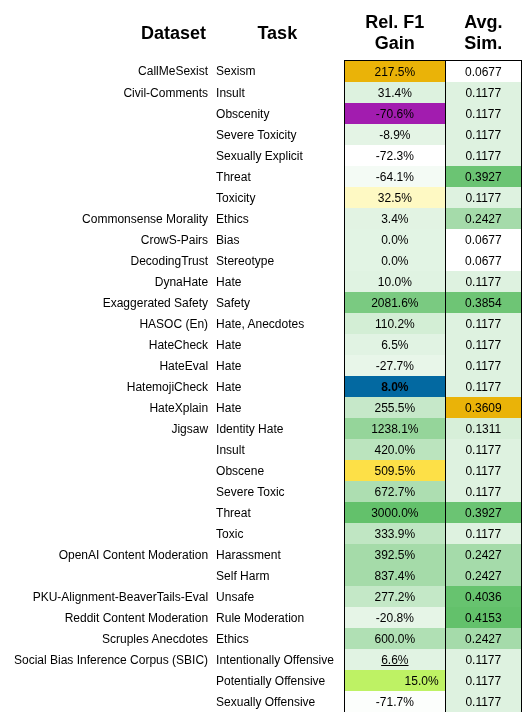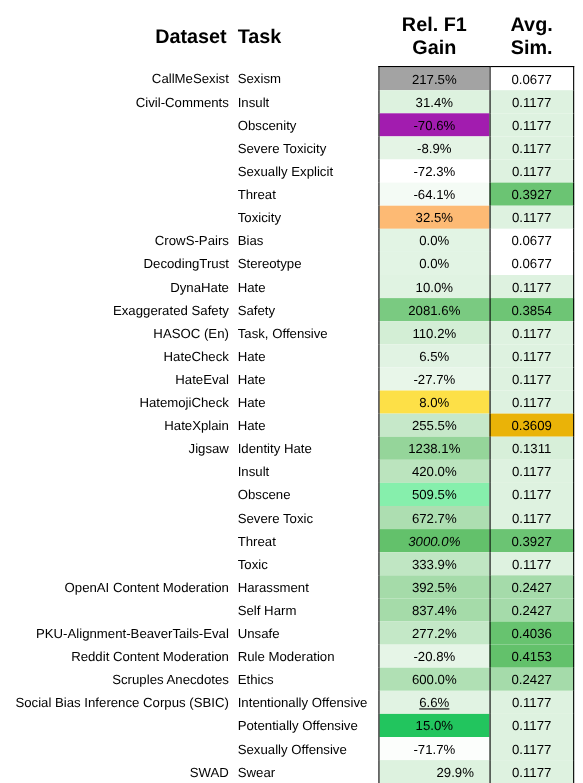--- a/index.html
+++ b/index.html
@@ -15,21 +15,21 @@
     width: 514px;
   }
   th {
     font-weight: bold;
     padding: 4px 6px 6px 6px;
     text-align: center;
     font-size: 18px;
     margin-top: 44px;
   }
   th.dataset-h { text-align: right; width: 168px; }
-  th.task-h { text-align: left; width: 128px; padding-left: 4px;}
+  th.task-h { text-align: center; width: 128px; padding-left: 4px;}
   th.gain-h { width: 110px; }
   th.sim-h { width: 100px; }
   td {
     padding: 2px 6px;
     white-space: nowrap;
     height: 17px;
   }
   td.dataset-c {
     text-align: right;
     padding-right: 4px;
@@ -47,39 +47,39 @@
     border-right: 1px solid #000;
   }
   tbody tr:first-child td.col-gain,
   tbody tr:first-child td.col-sim {
     border-top: 1px solid #000;
   }
   tbody tr:last-child td.col-gain,
   tbody tr:last-child td.col-sim {
     border-bottom: 1px solid #000;
   }
-  .italic { font-style: italic; }
+  .italic { }
 </style>
 </head>
 <body>
 
 <table>
   <thead>
     <tr>
       <th class="dataset-h">Dataset</th>
       <th class="task-h">Task</th>
       <th class="gain-h">Rel. F1 Gain</th>
       <th class="sim-h">Avg. Sim.</th>
     </tr>
   </thead>
   <tbody id="tbody">
       <tr>
         <td class="dataset-c">CallMeSexist</td>
         <td class="task-c">Sexism</td>
-        <td class="val-c col-gain" style="background: #a3a3a3;">217.5%</td>
+        <td class="val-c col-gain" style="background: #eab308;">217.5%</td>
         <td class="val-c col-sim" style="background: rgb(255, 255, 255);">0.0677</td>
       </tr>
       <tr>
         <td class="dataset-c">Civil-Comments</td>
         <td class="task-c">Insult</td>
         <td class="val-c col-gain" style="background: rgb(221, 242, 223);">31.4%</td>
         <td class="val-c col-sim" style="background: rgb(222, 242, 224);">0.1177</td>
       </tr>
       <tr>
         <td class="dataset-c"></td>
@@ -101,22 +101,28 @@
       </tr>
       <tr>
         <td class="dataset-c"></td>
         <td class="task-c">Threat</td>
         <td class="val-c col-gain" style="background: rgb(244, 251, 245);">-64.1%</td>
         <td class="val-c col-sim" style="background: rgb(107, 196, 115);">0.3927</td>
       </tr>
       <tr>
         <td class="dataset-c"></td>
         <td class="task-c">Toxicity</td>
-        <td class="val-c col-gain" style="background: #fdba74;">32.5%</td>
-        <td class="val-c col-sim" style="background: rgb(222, 242, 224);">0.1177</td>
+        <td class="val-c col-gain" style="background: #fef9c3;">32.5%</td>
+        <td class="val-c col-sim" style="background: rgb(222, 242, 224);">0.1177</td>
+      </tr>
+      <tr>
+        <td class="dataset-c">Commonsense Morality</td>
+        <td class="task-c">Ethics</td>
+        <td class="val-c col-gain" style="background: rgb(226, 243, 227);">3.4%</td>
+        <td class="val-c col-sim" style="background: rgb(165, 219, 170);">0.2427</td>
       </tr>
       <tr>
         <td class="dataset-c">CrowS-Pairs</td>
         <td class="task-c">Bias</td>
         <td class="val-c col-gain" style="background: rgb(226, 244, 228);">0.0%</td>
         <td class="val-c col-sim" style="background: rgb(255, 255, 255);">0.0677</td>
       </tr>
       <tr>
         <td class="dataset-c">DecodingTrust</td>
         <td class="task-c">Stereotype</td>
@@ -130,40 +136,40 @@
         <td class="val-c col-sim" style="background: rgb(222, 242, 224);">0.1177</td>
       </tr>
       <tr>
         <td class="dataset-c">Exaggerated Safety</td>
         <td class="task-c">Safety</td>
         <td class="val-c col-gain" style="background: rgb(122, 202, 129);">2081.6%</td>
         <td class="val-c col-sim" style="background: rgb(110, 197, 117);">0.3854</td>
       </tr>
       <tr>
         <td class="dataset-c">HASOC (En)</td>
-        <td class="task-c">Task, Offensive</td>
+        <td class="task-c">Hate, Anecdotes</td>
         <td class="val-c col-gain" style="background: rgb(211, 238, 213);">110.2%</td>
         <td class="val-c col-sim" style="background: rgb(222, 242, 224);">0.1177</td>
       </tr>
       <tr>
         <td class="dataset-c">HateCheck</td>
         <td class="task-c">Hate</td>
         <td class="val-c col-gain" style="background: rgb(225, 243, 227);">6.5%</td>
         <td class="val-c col-sim" style="background: rgb(222, 242, 224);">0.1177</td>
       </tr>
       <tr>
         <td class="dataset-c">HateEval</td>
         <td class="task-c">Hate</td>
         <td class="val-c col-gain" style="background: rgb(232, 246, 233);">-27.7%</td>
         <td class="val-c col-sim" style="background: rgb(222, 242, 224);">0.1177</td>
       </tr>
       <tr>
         <td class="dataset-c">HatemojiCheck</td>
         <td class="task-c">Hate</td>
-        <td class="val-c col-gain" style="background: #fde047;">8.0%</td>
+        <td class="val-c col-gain" style="background: #0369a1; font-weight: bold;">8.0%</td>
         <td class="val-c col-sim" style="background: rgb(222, 242, 224);">0.1177</td>
       </tr>
       <tr>
         <td class="dataset-c">HateXplain</td>
         <td class="task-c">Hate</td>
         <td class="val-c col-gain" style="background: rgb(198, 232, 201);">255.5%</td>
         <td class="val-c col-sim" style="background: #eab308;">0.3609</td>
       </tr>
       <tr>
         <td class="dataset-c">Jigsaw</td>
@@ -173,21 +179,21 @@
       </tr>
       <tr>
         <td class="dataset-c"></td>
         <td class="task-c">Insult</td>
         <td class="val-c col-gain" style="background: rgb(187, 228, 190);">420.0%</td>
         <td class="val-c col-sim" style="background: rgb(222, 242, 224);">0.1177</td>
       </tr>
       <tr>
         <td class="dataset-c"></td>
         <td class="task-c">Obscene</td>
-        <td class="val-c col-gain" style="background: #86efac;">509.5%</td>
+        <td class="val-c col-gain" style="background: #fde047;">509.5%</td>
         <td class="val-c col-sim" style="background: rgb(222, 242, 224);">0.1177</td>
       </tr>
       <tr>
         <td class="dataset-c"></td>
         <td class="task-c">Severe Toxic</td>
         <td class="val-c col-gain" style="background: rgb(173, 222, 177);">672.7%</td>
         <td class="val-c col-sim" style="background: rgb(222, 242, 224);">0.1177</td>
       </tr>
       <tr>
         <td class="dataset-c"></td>
@@ -233,21 +239,21 @@
       </tr>
       <tr>
         <td class="dataset-c">Social Bias Inference Corpus (SBIC)</td>
         <td class="task-c">Intentionally Offensive</td>
         <td class="val-c col-gain" style="background: rgb(225, 243, 227); text-decoration: underline;">6.6%</td>
         <td class="val-c col-sim" style="background: rgb(222, 242, 224);">0.1177</td>
       </tr>
       <tr>
         <td class="dataset-c"></td>
         <td class="task-c">Potentially Offensive</td>
-        <td class="val-c col-gain" style="background: #22c55e;">15.0%</td>
+        <td class="val-c col-gain" style="background: #bef264; text-align: right;">15.0%</td>
         <td class="val-c col-sim" style="background: rgb(222, 242, 224);">0.1177</td>
       </tr>
       <tr>
         <td class="dataset-c"></td>
         <td class="task-c">Sexually Offensive</td>
         <td class="val-c col-gain" style="background: rgb(252, 254, 252);">-71.7%</td>
         <td class="val-c col-sim" style="background: rgb(222, 242, 224);">0.1177</td>
       </tr>
       <tr>
         <td class="dataset-c">SWAD</td>

